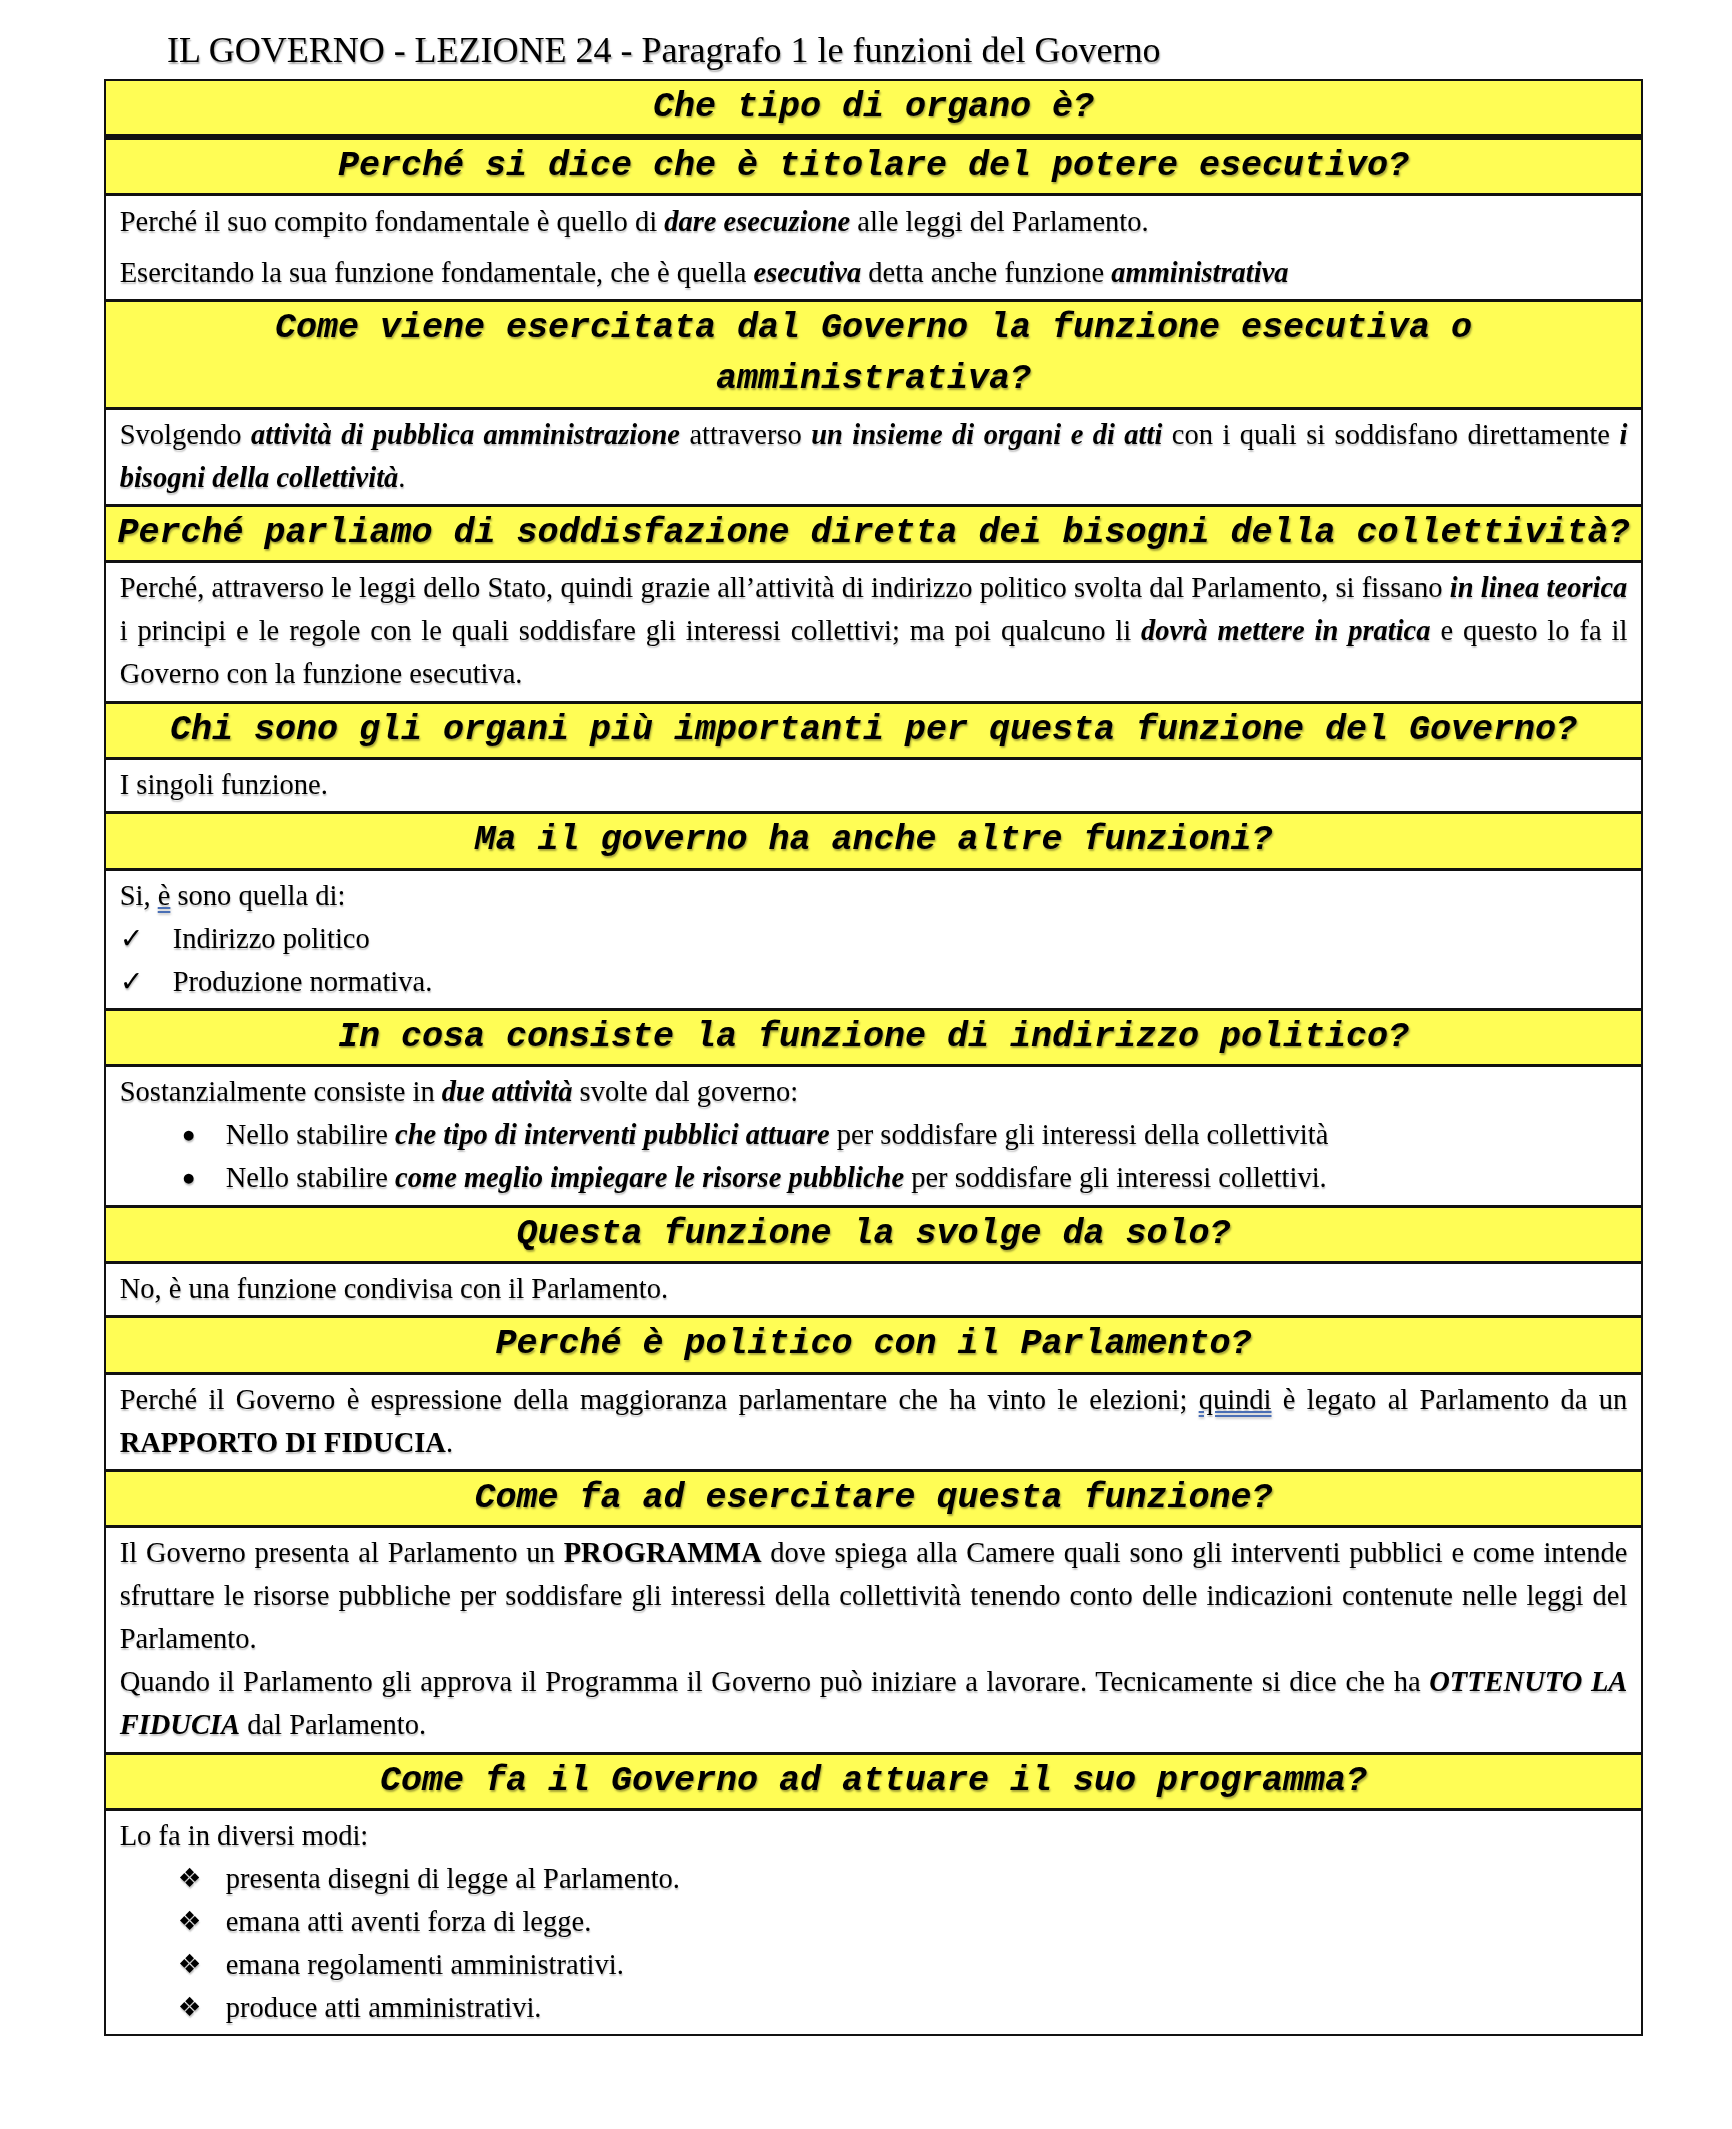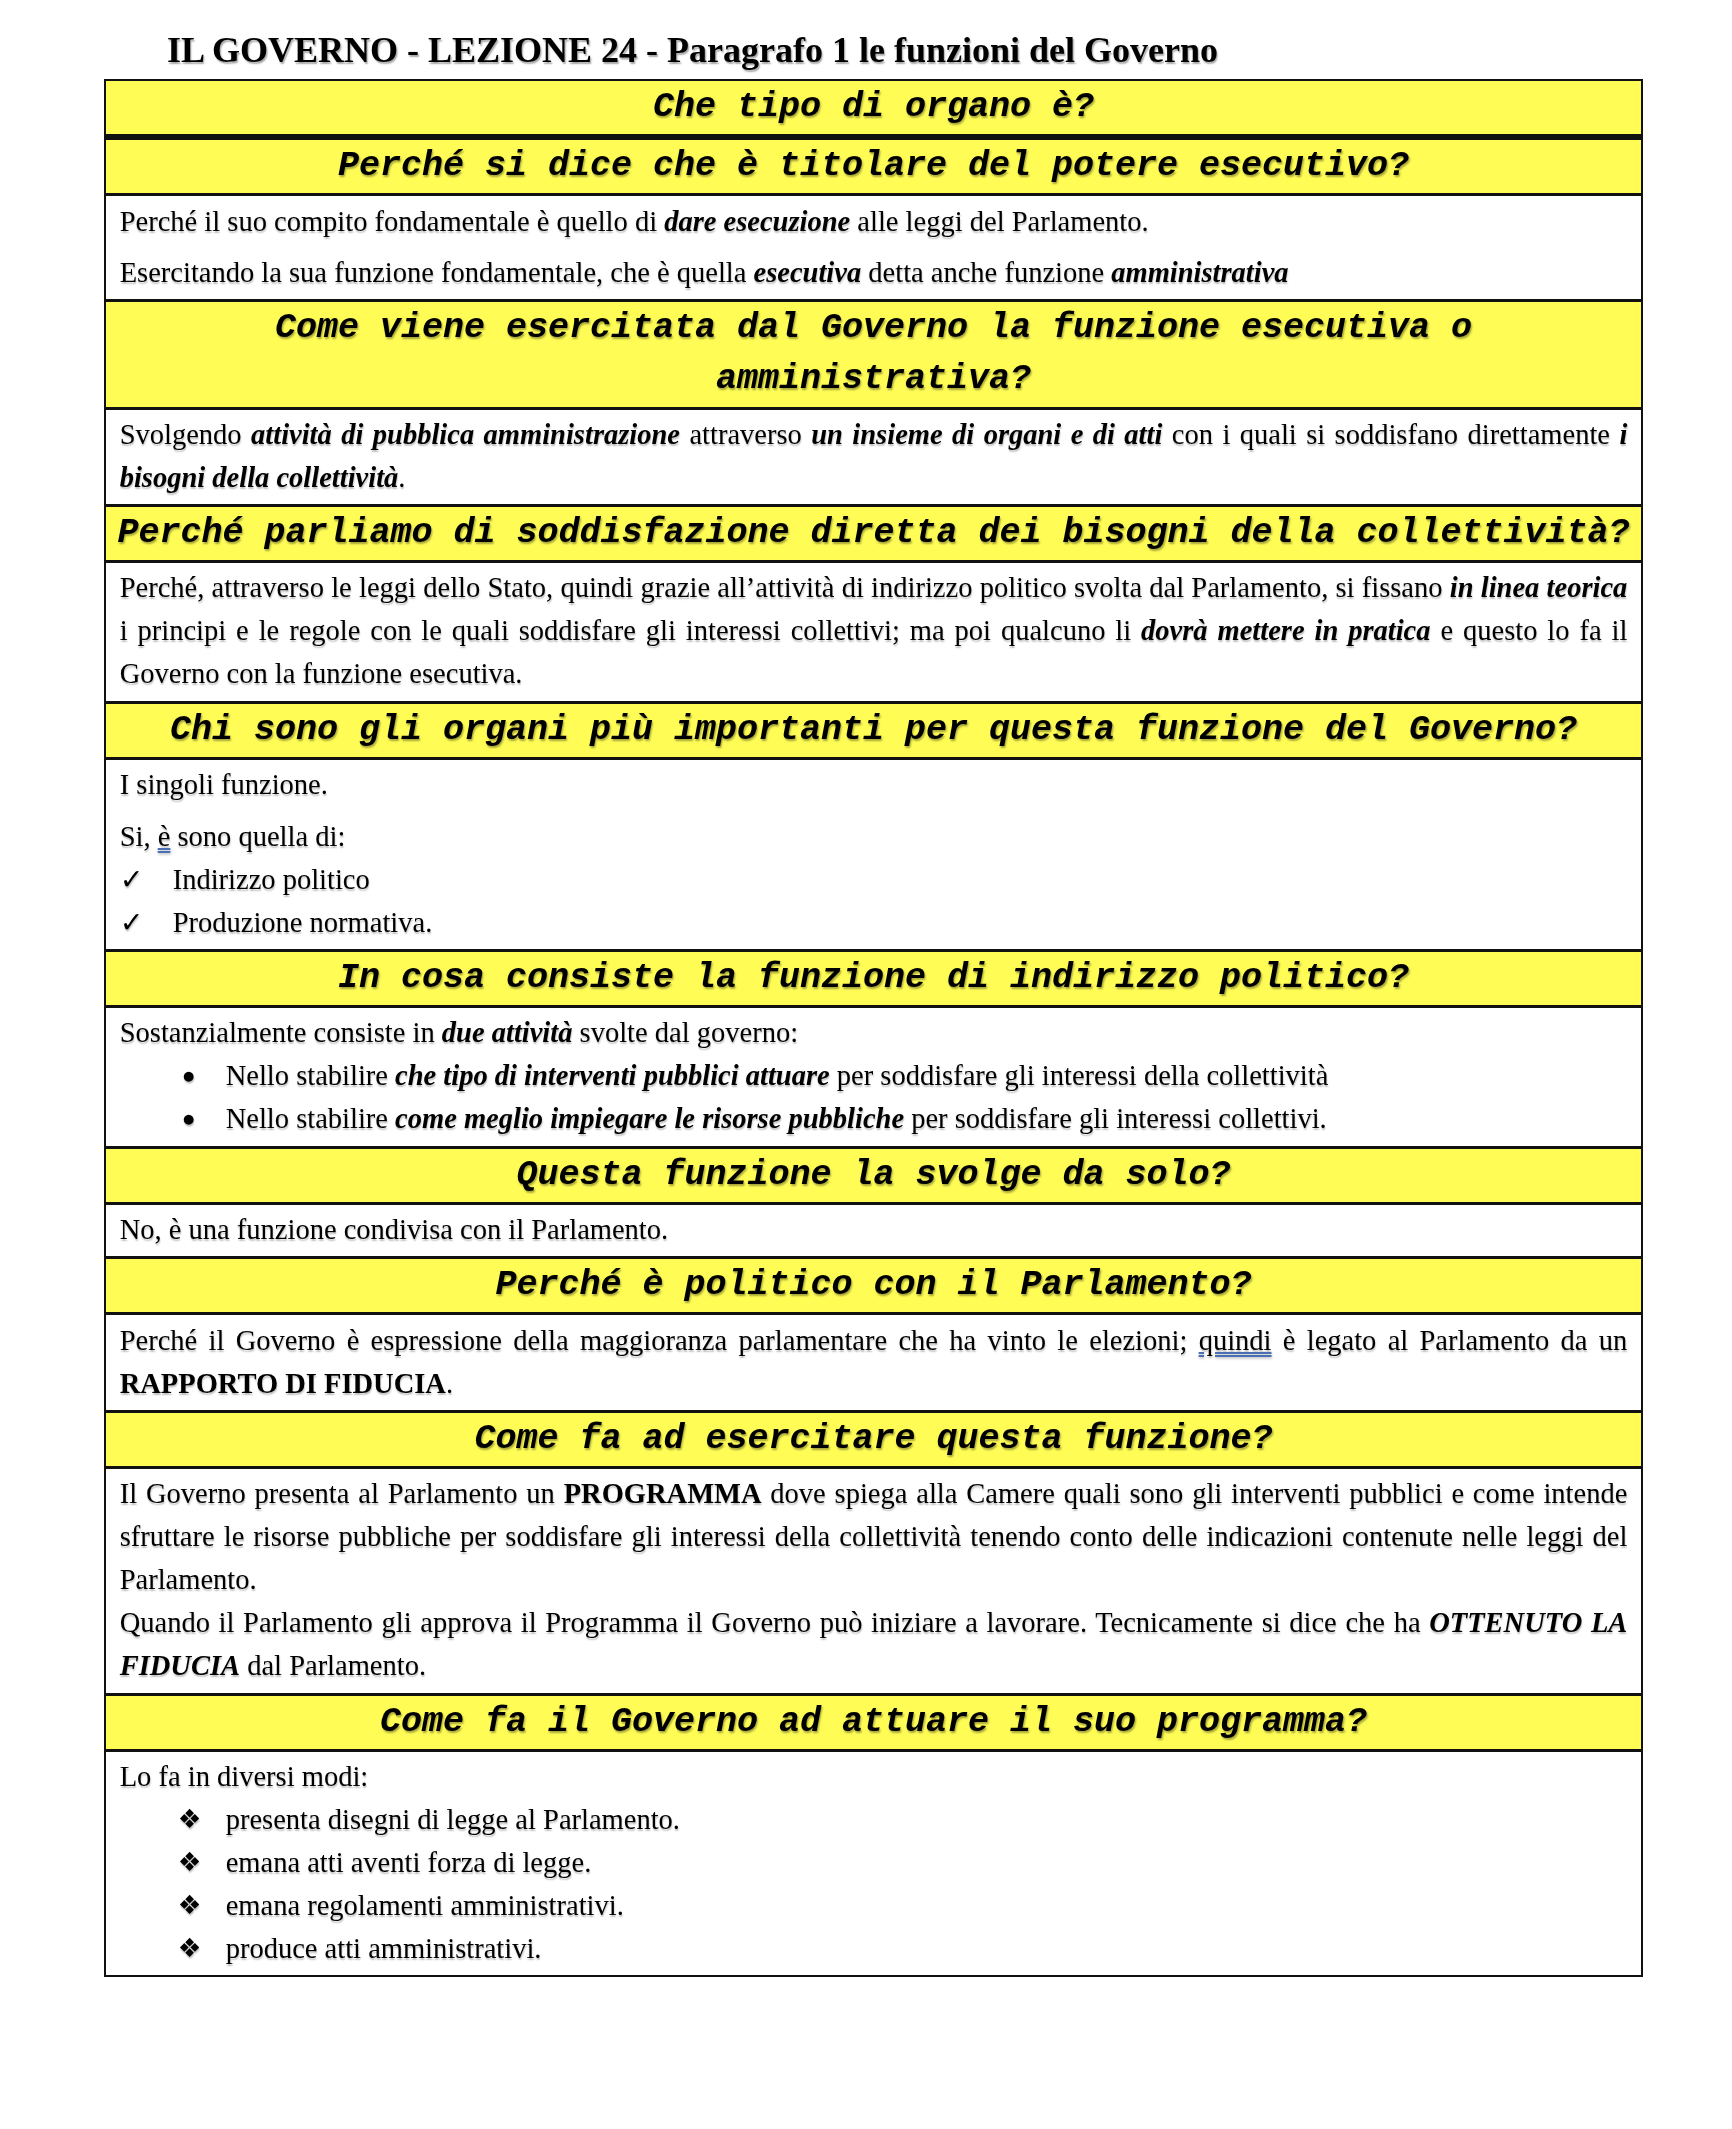--- a/index.html
+++ b/index.html
@@ -2,21 +2,21 @@
 <html style="font-size:8.4px"><head>
 <meta charset="utf-8">
 <style>
   html, body { margin: 0; padding: 0; background: #ffffff; }
   body {
     width: 1732px; height: 2129px; position: relative; overflow: hidden;
     font-family: "Liberation Serif", "DejaVu Serif", serif; color: #000;
   }
   .page-title {
     position: absolute; left: 167px; top: 26.4px;
-    font-size: 36px; font-weight: bold; line-height: 49px; white-space: nowrap;
+    font-size: 36px; font-weight: normal; line-height: 49px; white-space: nowrap;
     text-shadow: 1.1px 1.6px 1.6px rgba(0,0,0,0.35);
   }
   .qa-table {
     position: absolute; left: 104px; top: 79px; width: 1539px;
     border: 2.1px solid #111; border-collapse: collapse; box-sizing: border-box;
   }
   .q-row {
     background: #fffd55; border-top: 3.2px solid #111; border-bottom: 3.2px solid #111;
     text-align: center; font-style: italic; font-weight: bold;
     font-size: 35px; line-height: 51px; padding: 1.1px 10.6px;
@@ -68,20 +68,21 @@
   <div class="q-row">Perché parliamo di soddisfazione diretta dei bisogni della collettività?</div>
   <div class="a-row">
     <p><span>Perché, attraverso le leggi dello Stato, quindi grazie all’attività di indirizzo politico svolta dal Parlamento, si fissano </span><span class="bi">in linea teorica</span><span> i principi e le regole con le quali soddisfare gli interessi collettivi; ma poi qualcuno li </span><span class="bi">dovrà mettere in pratica</span><span> e questo lo fa il Governo con la funzione esecutiva.</span></p>
   </div>
 
   <div class="q-row">Chi sono gli organi più importanti per questa funzione del Governo?</div>
   <div class="a-row">
     <p><span>I singoli funzione.</span></p>
   </div>
 
+  <div class="q-row">Ma il governo ha anche altre funzioni?</div>
   <div class="a-row">
     <p><span>Si, </span><span class="dbl-u">è</span><span> sono quella di:</span></p>
     <ul class="check-list">
       <li>
         <span class="mark">✓</span>
         <span>Indirizzo politico</span>
       </li>
       <li>
         <span class="mark">✓</span>
         <span>Produzione normativa.</span>

